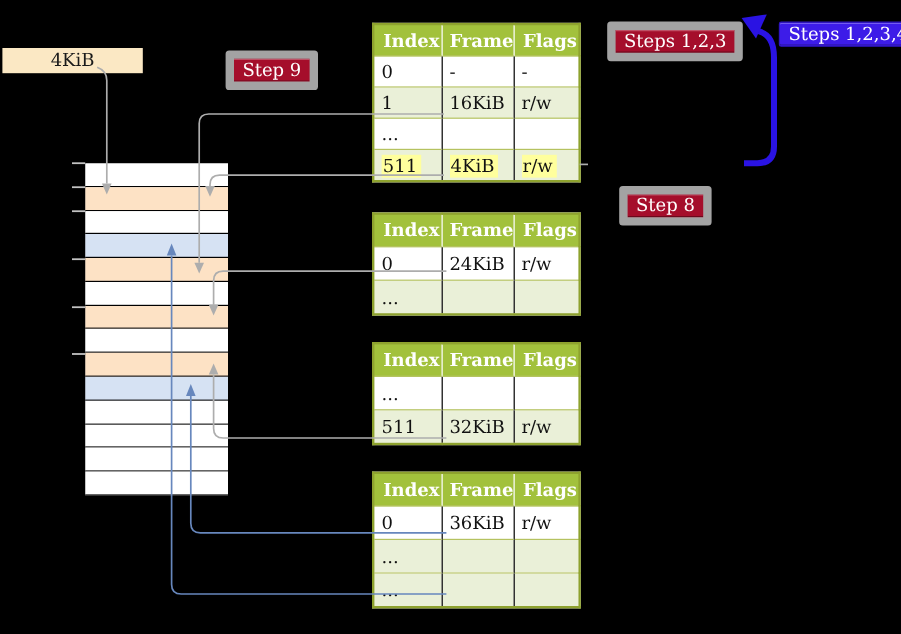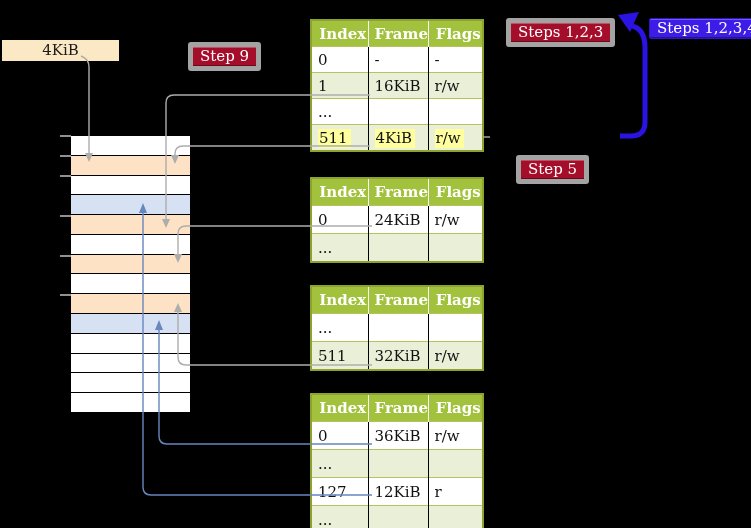--- a/index.html
+++ b/index.html
@@ -16,21 +16,21 @@
     background:#fbe8c4;color:#1a1a1a;
     font-size:15px;line-height:21px;text-align:center;
   }
 
   
   .badge{
     font-size:15px;line-height:17px;color:#fff;
     padding:1px 7px;border-radius:3px;white-space:nowrap;
     box-shadow:inset 0 1px 0 rgba(255,255,255,.28), inset 0 -1px 0 rgba(0,0,0,.35);
   }
-  .badge-red{background:#a50e2b;border:5px solid #a3a3a3;}
+  .badge-red{background:#a50e2b;border:7px solid #a3a3a3;}
   .badge-blue{background:#3d1ce8;border:1px solid #2f14c0;border-radius:2px;}
   .badge-step0{left:188px;top:42px;}
   .badge-steps123{left:506px;top:18px;}
   .badge-steps1234{left:649px;top:18px;}
   .badge-step4{left:516px;top:155px;}
 
   
   table.pt{
     position:absolute;left:310px;width:172px;
     border-collapse:collapse;table-layout:fixed;
@@ -72,21 +72,21 @@
   #overlay{left:0;top:0;pointer-events:none;}
 </style>
 </head>
 <body>
 
 <div class="abs label-box">4KiB</div>
 
 <div class="abs badge badge-red badge-step0">Step 9</div>
 <div class="abs badge badge-red badge-steps123">Steps 1,2,3</div>
 <div class="abs badge badge-blue badge-steps1234">Steps 1,2,3,4</div>
-<div class="abs badge badge-red badge-step4">Step 5</div>
+<div class="abs badge badge-red badge-step4">Step 8</div>
 
 <div class="abs memory-strip">
     <div class="mem-row white"></div>
     <div class="mem-row orange"></div>
     <div class="mem-row white"></div>
     <div class="mem-row blue"></div>
     <div class="mem-row orange"></div>
     <div class="mem-row white"></div>
     <div class="mem-row orange"></div>
     <div class="mem-row white"></div>
@@ -197,25 +197,20 @@
   </tr>
   <tr>
     <td>0</td>
     <td>36KiB</td>
     <td>r/w</td>
   </tr>
   <tr class="alt">
     <td>...</td>
     <td></td>
     <td></td>
-  </tr>
-  <tr>
-    <td>127</td>
-    <td>12KiB</td>
-    <td>r</td>
   </tr>
   <tr class="alt">
     <td>...</td>
     <td></td>
     <td></td>
   </tr>
 </tbody>
   </table>
 
 <svg id="overlay" class="abs" width="751" height="528" viewBox="0 0 751 528">

